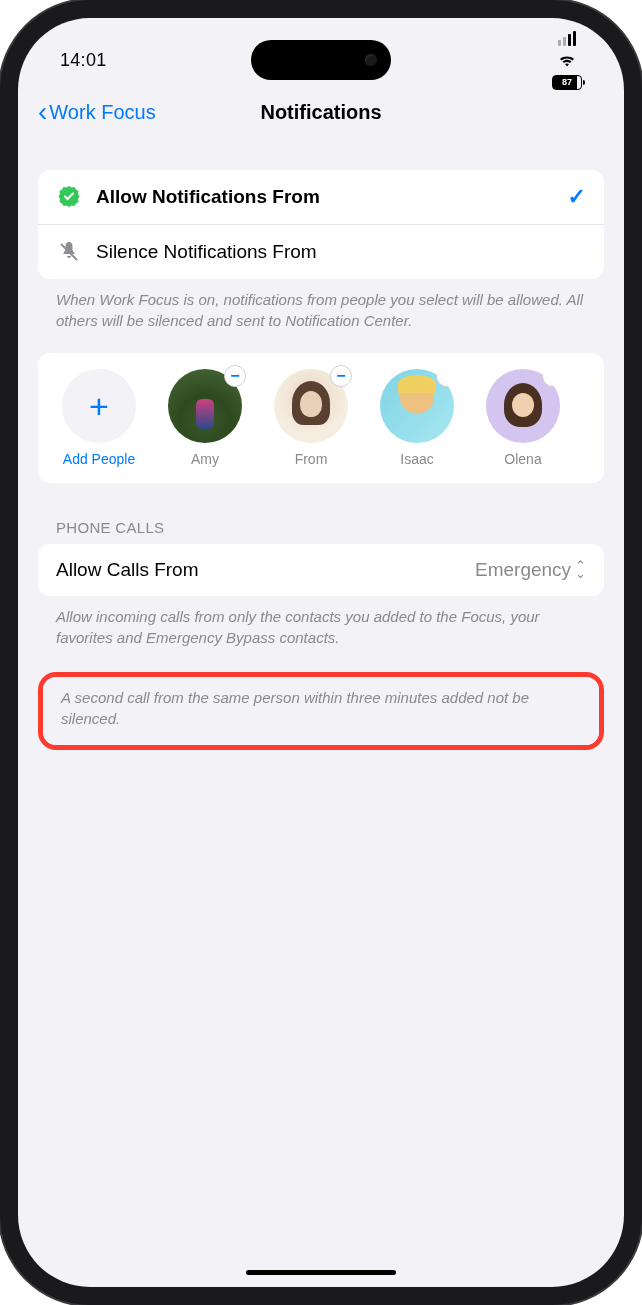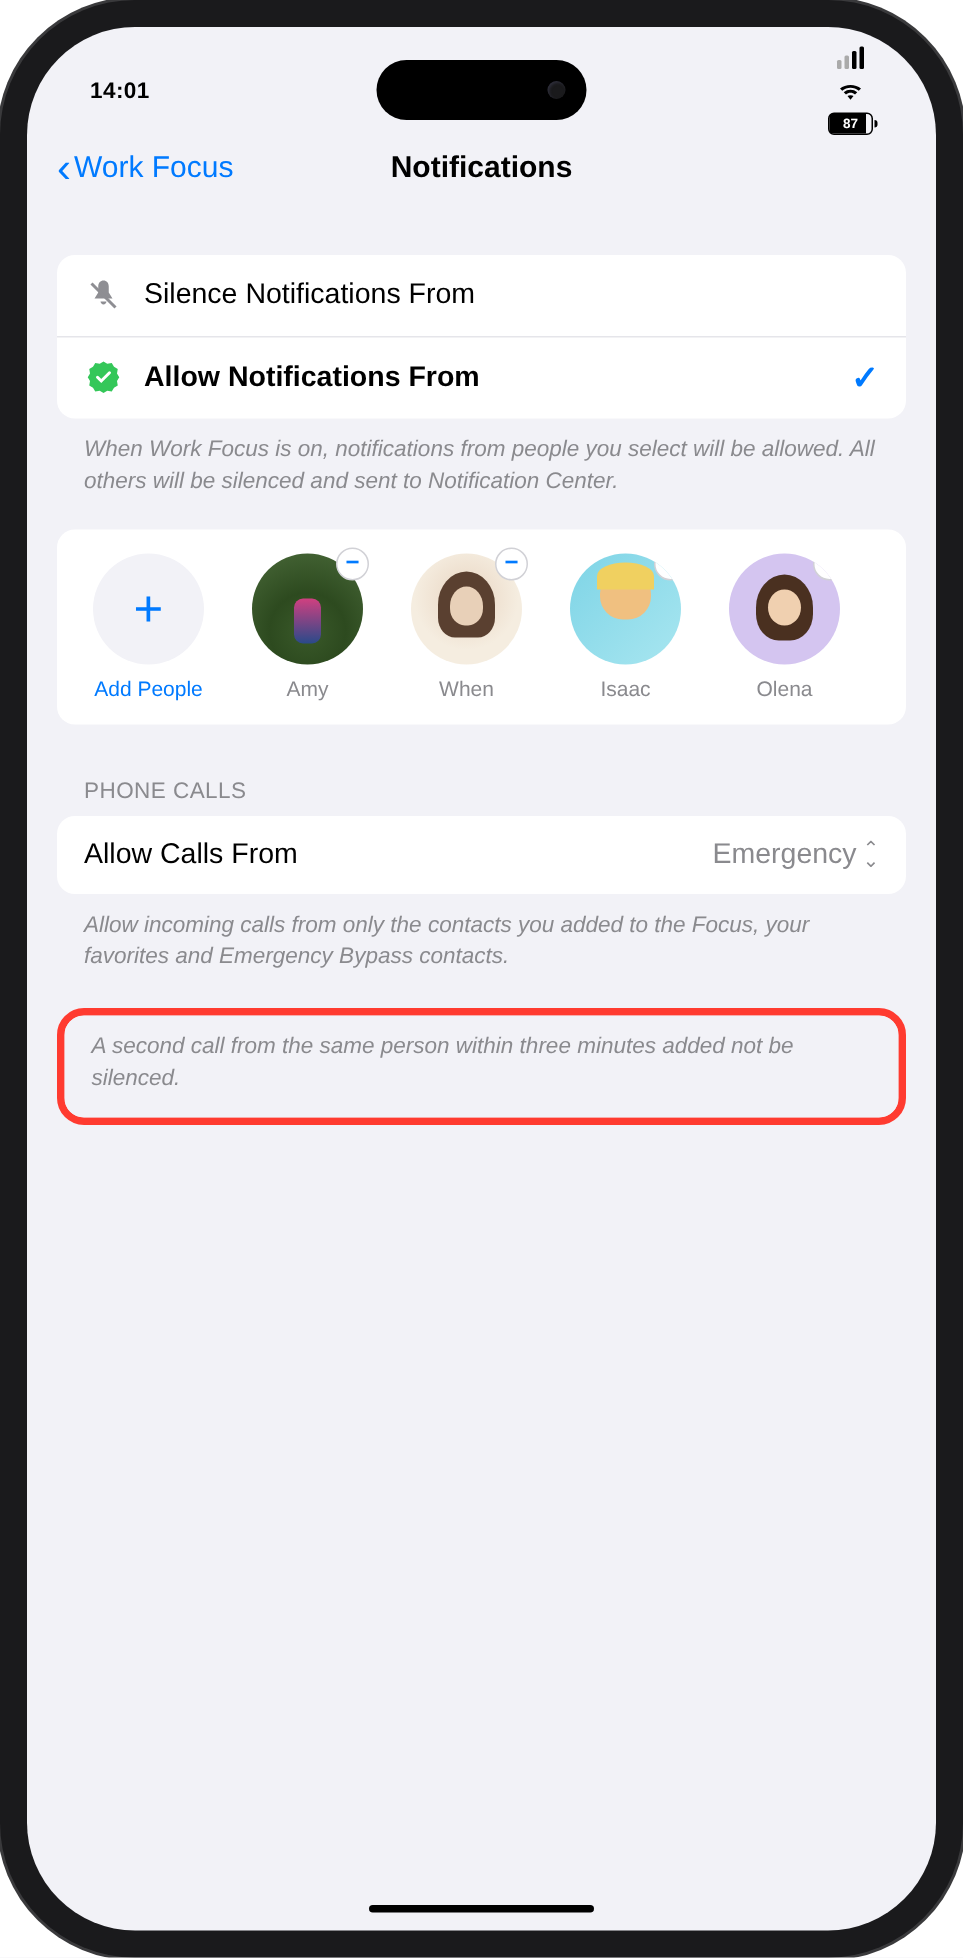--- a/index.html
+++ b/index.html
@@ -5,21 +5,21 @@
     * { margin: 0; padding: 0; box-sizing: border-box; font-family: -apple-system, BlinkMacSystemFont, 'SF Pro Text', 'Helvetica Neue', sans-serif; -webkit-font-smoothing: antialiased; }
     body { background: #fff; display: flex; justify-content: center; }
     .device { width: 642px; height: 1305px; background: #1a1a1c; border-radius: 90px; padding: 18px; position: relative; box-shadow: 0 0 0 2px #3a3a3c; }
     .device::before { content: ""; position: absolute; left: -3px; top: 230px; width: 3px; height: 40px; background: #2a2a2c; border-radius: 2px 0 0 2px; }
     .device::after { content: ""; position: absolute; left: -3px; top: 300px; width: 3px; height: 70px; background: #2a2a2c; border-radius: 2px 0 0 2px; box-shadow: 0 90px 0 #2a2a2c; }
     .screen { width: 100%; height: 100%; background: #f2f2f7; border-radius: 72px; overflow: hidden; position: relative; }
     .dynamic-island { position: absolute; top: 22px; left: 50%; transform: translateX(-50%); width: 140px; height: 40px; background: #000; border-radius: 20px; z-index: 100; }
     .dynamic-island::after { content: ""; position: absolute; right: 14px; top: 50%; transform: translateY(-50%); width: 12px; height: 12px; background: #1a1a1c; border-radius: 50%; box-shadow: inset 1px 1px 2px rgba(60,60,80,0.6); }
 
     .status-bar { display: flex; justify-content: space-between; align-items: center; padding: 22px 42px 0; height: 62px; }
-    .status-time { font-size: 15px; font-weight: 700; letter-spacing: 0.3px; }
+    .status-time { font-size: 18px; font-weight: 400; letter-spacing: 0.3px; }
     .status-right { display: flex; align-items: center; gap: 7px; flex-direction: column; }
     .signal-bars { display: flex; align-items: flex-end; gap: 1.5px; }
     .signal-bars span { width: 3.5px; background: #000; border-radius: 1px; }
     .signal-bars span:nth-child(1){height:6px;background:#aaa}
     .signal-bars span:nth-child(2){height:9px;background:#aaa}
     .signal-bars span:nth-child(3){height:12px}
     .signal-bars span:nth-child(4){height:15px}
     .wifi-icon { width: 20px; height: 15px; }
     .battery { display: flex; align-items: center; }
     .battery-body { width: 30px; height: 15px; border: 1.5px solid #000; border-radius: 4px; position: relative; background: linear-gradient(to right, #000 87%, transparent 87%); display:flex; align-items:center; justify-content:center; }
@@ -114,36 +114,36 @@
       </div>
       <div class="nav-title">Notifications</div>
     </div>
 
     <div class="content">
 
       <div class="group">
         <div class="row">
           <div class="row-icon">
             <svg viewBox="0 0 24 24" width="24" height="24">
+                <path d="M12 1 L14.5 2.5 L17.5 2 L19 4.5 L21.5 6 L21 9 L22.5 11.5 L21 14 L21.5 17 L19 18.5 L17.5 21 L14.5 20.5 L12 22 L9.5 20.5 L6.5 21 L5 18.5 L2.5 17 L3 14 L1.5 11.5 L3 9 L2.5 6 L5 4.5 L6.5 2 L9.5 2.5 Z" fill="#34c759"></path>
+                <path d="M8 11.5 L10.5 14 L16 8.5" stroke="#fff" stroke-width="2" fill="none" stroke-linecap="round"></path>
+              </svg>
+          </div>
+          <div class="row-label selected">Allow Notifications From</div>
+          <div class="check">✓</div>
+        </div>
+        <div class="row">
+          <div class="row-icon">
+            <svg viewBox="0 0 24 24" width="24" height="24">
                 <path d="M12 2 C10 2 8.5 3.5 8.5 6 L8.5 10 L6 14 L18 14 L15.5 10 L15.5 6 C15.5 3.5 14 2 12 2 Z M10 16 C10 17 11 18 12 18 C13 18 14 17 14 16 Z" fill="#8e8e93"></path>
                 <line x1="4" y1="4" x2="20" y2="20" stroke="#8e8e93" stroke-width="2"></line>
               </svg>
           </div>
           <div class="row-label">Silence Notifications From</div>
         </div>
-        <div class="row">
-          <div class="row-icon">
-            <svg viewBox="0 0 24 24" width="24" height="24">
-                <path d="M12 1 L14.5 2.5 L17.5 2 L19 4.5 L21.5 6 L21 9 L22.5 11.5 L21 14 L21.5 17 L19 18.5 L17.5 21 L14.5 20.5 L12 22 L9.5 20.5 L6.5 21 L5 18.5 L2.5 17 L3 14 L1.5 11.5 L3 9 L2.5 6 L5 4.5 L6.5 2 L9.5 2.5 Z" fill="#34c759"></path>
-                <path d="M8 11.5 L10.5 14 L16 8.5" stroke="#fff" stroke-width="2" fill="none" stroke-linecap="round"></path>
-              </svg>
-          </div>
-          <div class="row-label selected">Allow Notifications From</div>
-          <div class="check">✓</div>
-        </div>
       </div>
 
       <div class="footer-text">When Work Focus is on, notifications from people you select will be allowed. All others will be silenced and sent to Notification Center.</div>
 
       <div class="people-group">
         <div class="person">
           <div class="avatar add">
             <span class="plus">+</span>
           </div>
           <div class="person-name add-label">Add People</div>
@@ -151,21 +151,21 @@
         <div class="person">
           <div class="avatar av-amy">
             <div class="remove-badge">−</div>
           </div>
           <div class="person-name">Amy</div>
         </div>
         <div class="person">
           <div class="avatar av-donna">
             <div class="remove-badge">−</div>
           </div>
-          <div class="person-name">When</div>
+          <div class="person-name">From</div>
         </div>
         <div class="person">
           <div class="avatar av-isaac">
             <div class="remove-badge">−</div>
           </div>
           <div class="person-name">Isaac</div>
         </div>
         <div class="person">
           <div class="avatar av-olena">
             <div class="remove-badge">−</div>

